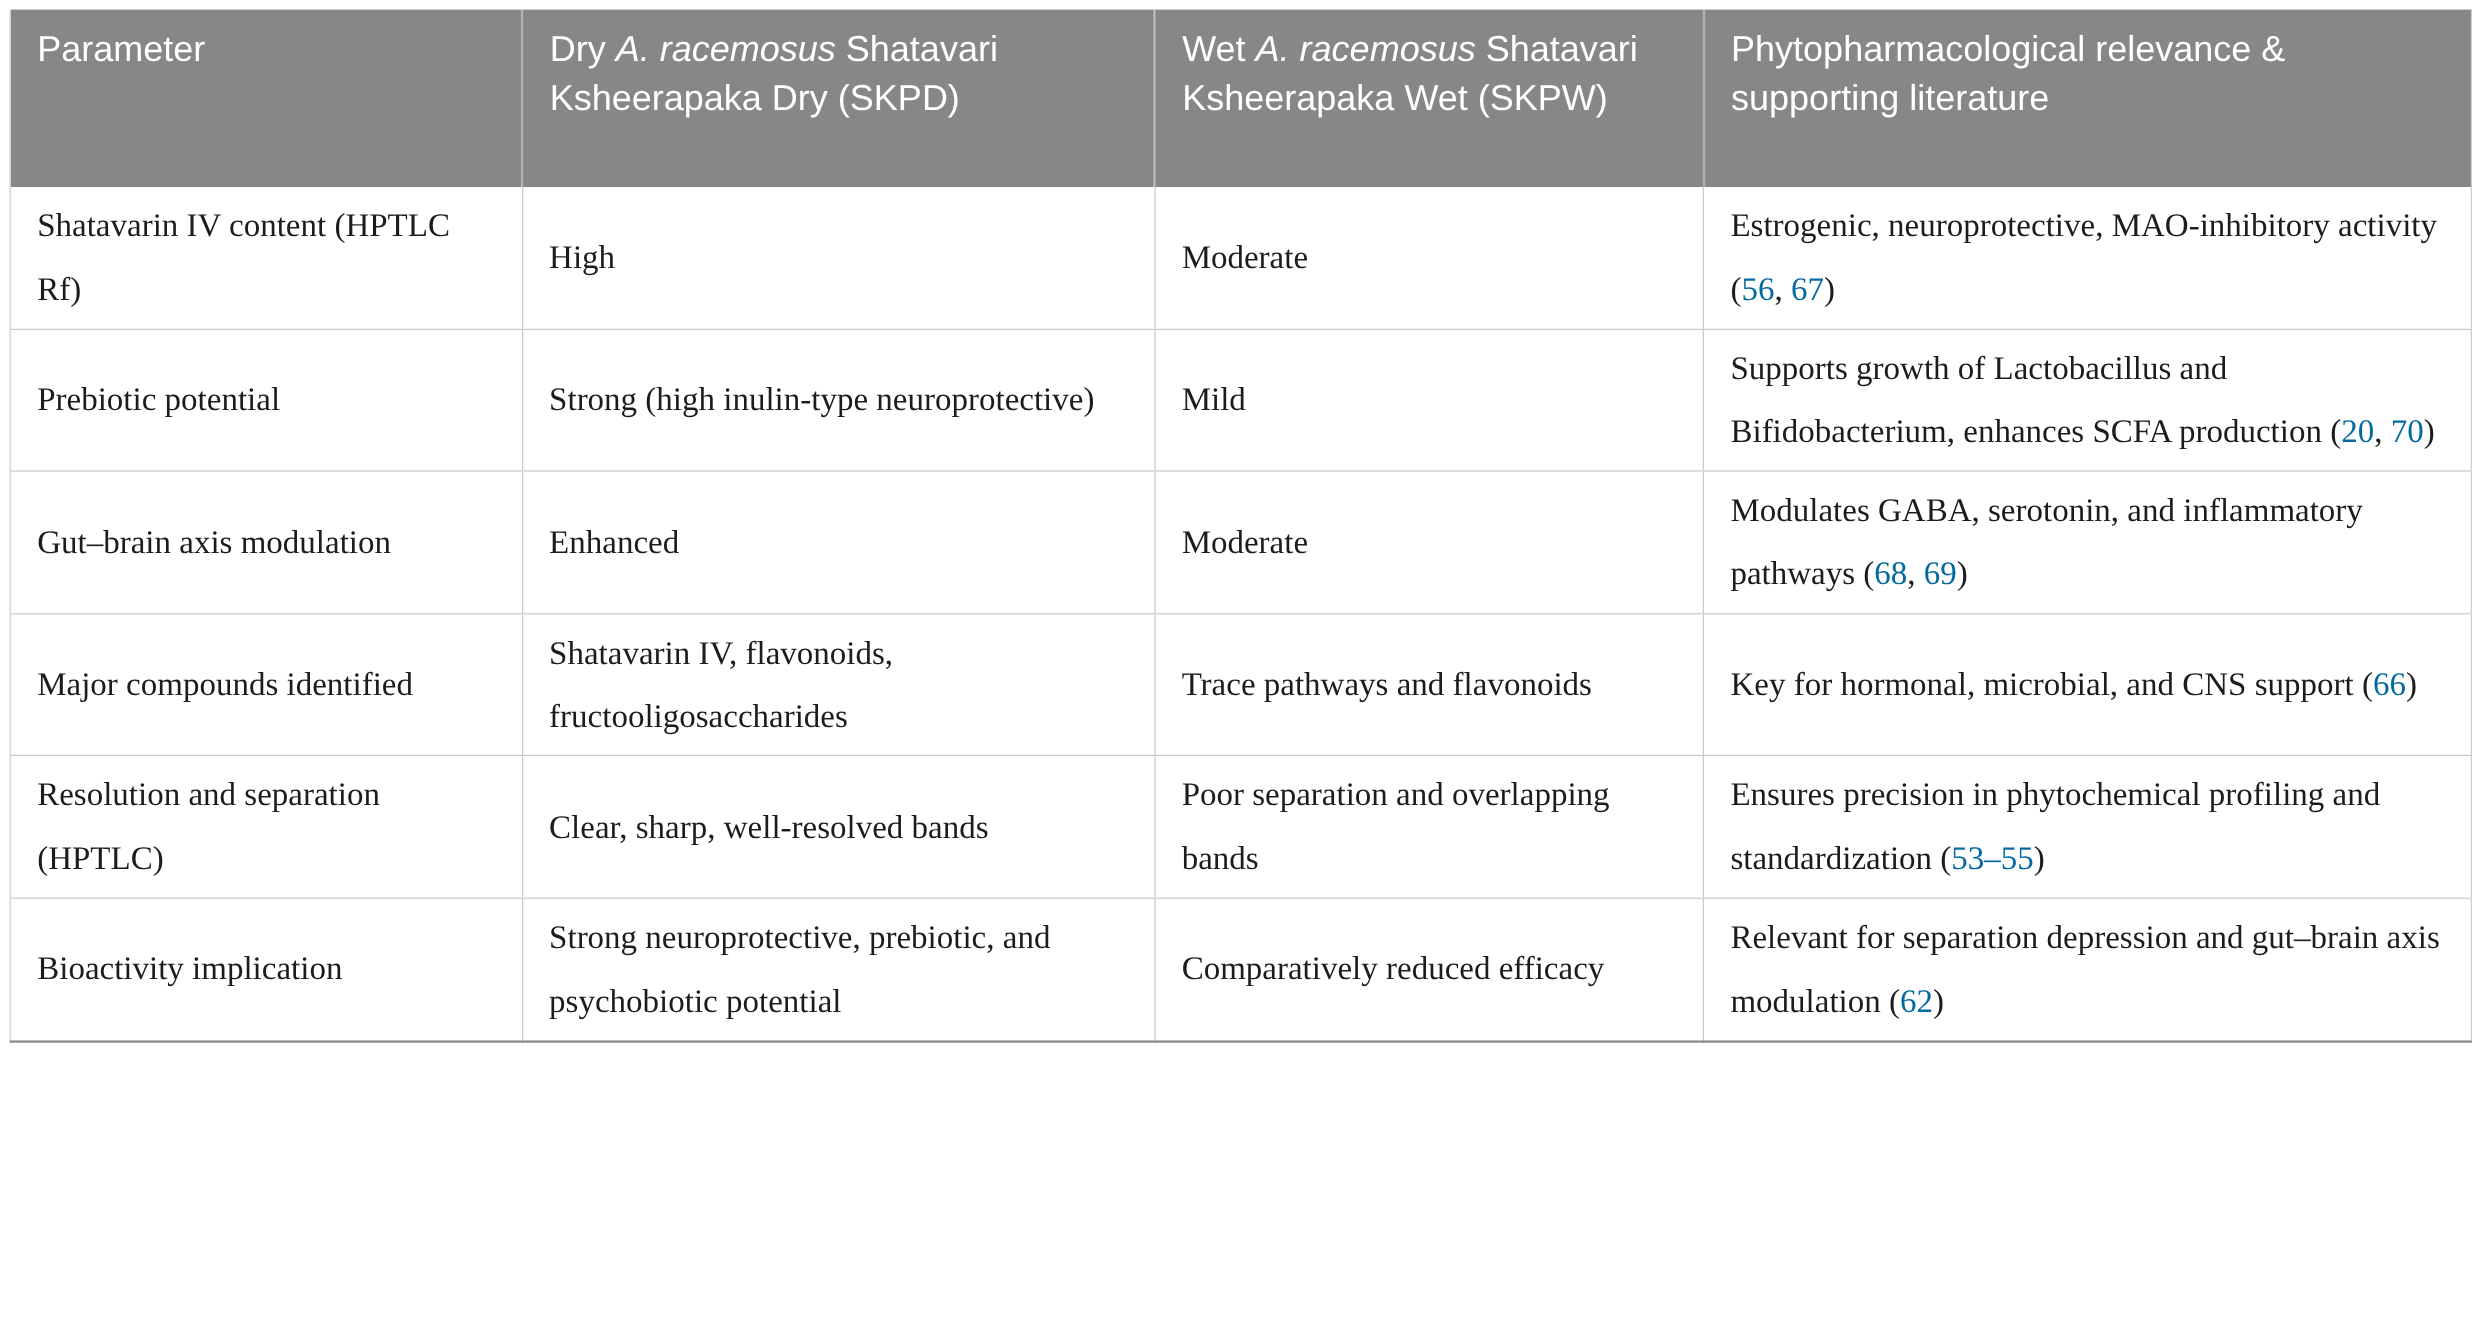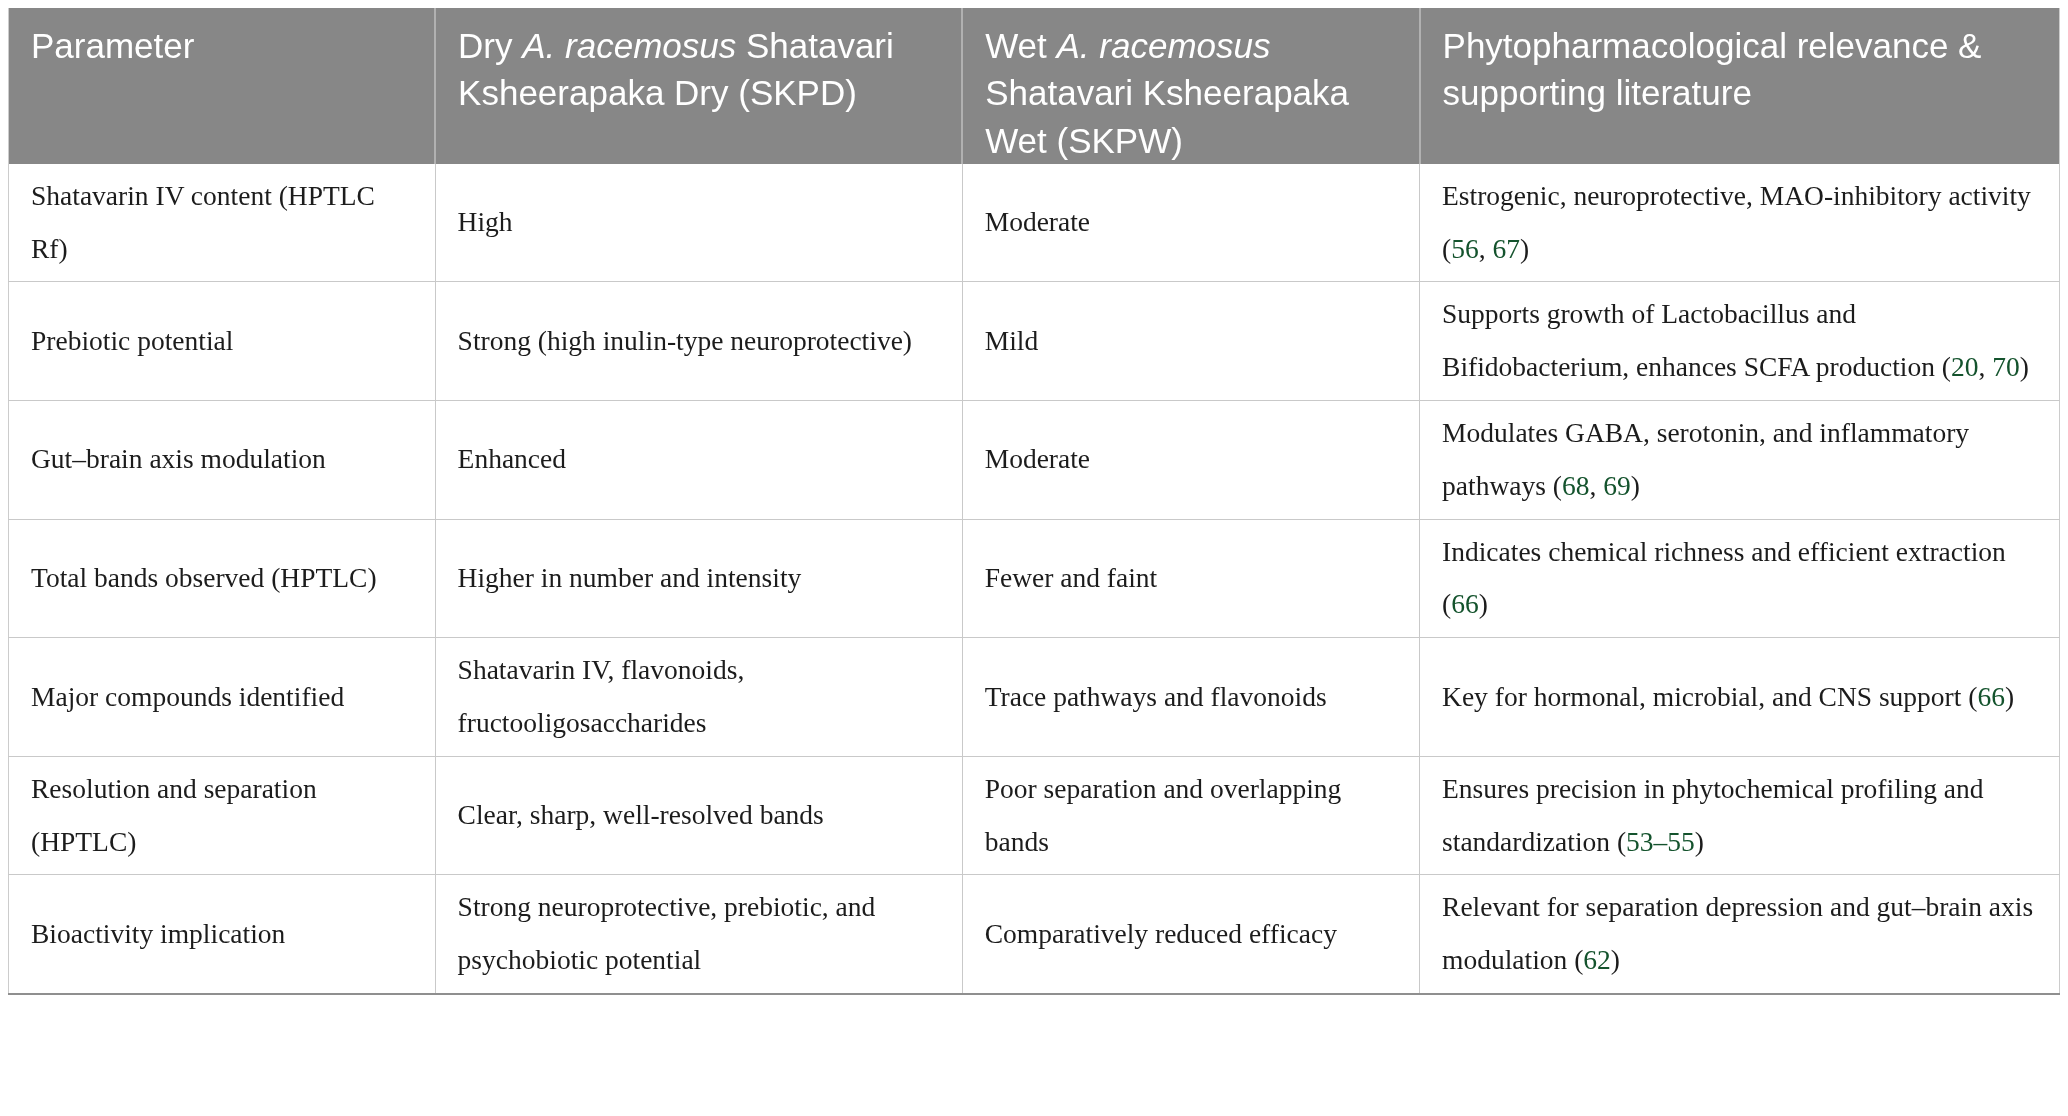--- a/index.html
+++ b/index.html
@@ -22,21 +22,21 @@
     border-left: 1px solid #cccccc;
     border-right: 1px solid #cccccc;
     border-bottom: 2px solid #8f8f8f;
   }
   
   thead th {
     background: #878787;
     color: #ffffff;
     font-family: "Liberation Sans", sans-serif;
     font-weight: 400;
-    font-size: 35px;
+    font-size: 30px;
     line-height: 1.35;
     text-align: left;
     vertical-align: top;
     height: 148px;
     padding: 14px 26px 0 22px;
     box-sizing: border-box;
   }
   thead th + th {
     border-left: 2px solid rgba(255,255,255,0.35);
   }
@@ -52,21 +52,21 @@
     background: #ffffff;
     box-sizing: border-box;
   }
   tbody td + td {
     border-left: 1px solid #c9c9c9;
   }
   tbody tr:last-child td {
     border-bottom: none;
   }
   .em { }
-  .cite { color: #14532d; cursor: pointer; }
+  .cite { color: #0369a1; cursor: pointer; }
   thead .em { font-style: italic; }
 </style>
 </head>
 <body>
 
 <div class="page">
   <table class="cmp-table">
     <colgroup>
         <col style="width: 20.8%;">
         <col style="width: 25.7%;">
@@ -94,26 +94,20 @@
           <td><span>Mild</span></td>
           <td><span>Supports growth of </span><span class="em">Lactobacillus</span><span> and </span><span class="em">Bifidobacterium</span><span>, enhances SCFA production (</span><span class="cite">20</span><span>, </span><span class="cite">70</span><span>)</span></td>
         </tr>
         <tr>
           <td><span>Gut–brain axis modulation</span></td>
           <td><span>Enhanced</span></td>
           <td><span>Moderate</span></td>
           <td><span>Modulates GABA, serotonin, and inflammatory pathways (</span><span class="cite">68</span><span>, </span><span class="cite">69</span><span>)</span></td>
         </tr>
         <tr>
-          <td><span>Total bands observed (HPTLC)</span></td>
-          <td><span>Higher in number and intensity</span></td>
-          <td><span>Fewer and faint</span></td>
-          <td><span>Indicates chemical richness and efficient extraction (</span><span class="cite">66</span><span>)</span></td>
-        </tr>
-        <tr>
           <td><span>Major compounds identified</span></td>
           <td><span>Shatavarin IV, flavonoids, fructooligosaccharides</span></td>
           <td><span>Trace pathways and flavonoids</span></td>
           <td><span>Key for hormonal, microbial, and CNS support (</span><span class="cite">66</span><span>)</span></td>
         </tr>
         <tr>
           <td><span>Resolution and separation (HPTLC)</span></td>
           <td><span>Clear, sharp, well-resolved bands</span></td>
           <td><span>Poor separation and overlapping bands</span></td>
           <td><span>Ensures precision in phytochemical profiling and standardization (</span><span class="cite">53–55</span><span>)</span></td>

